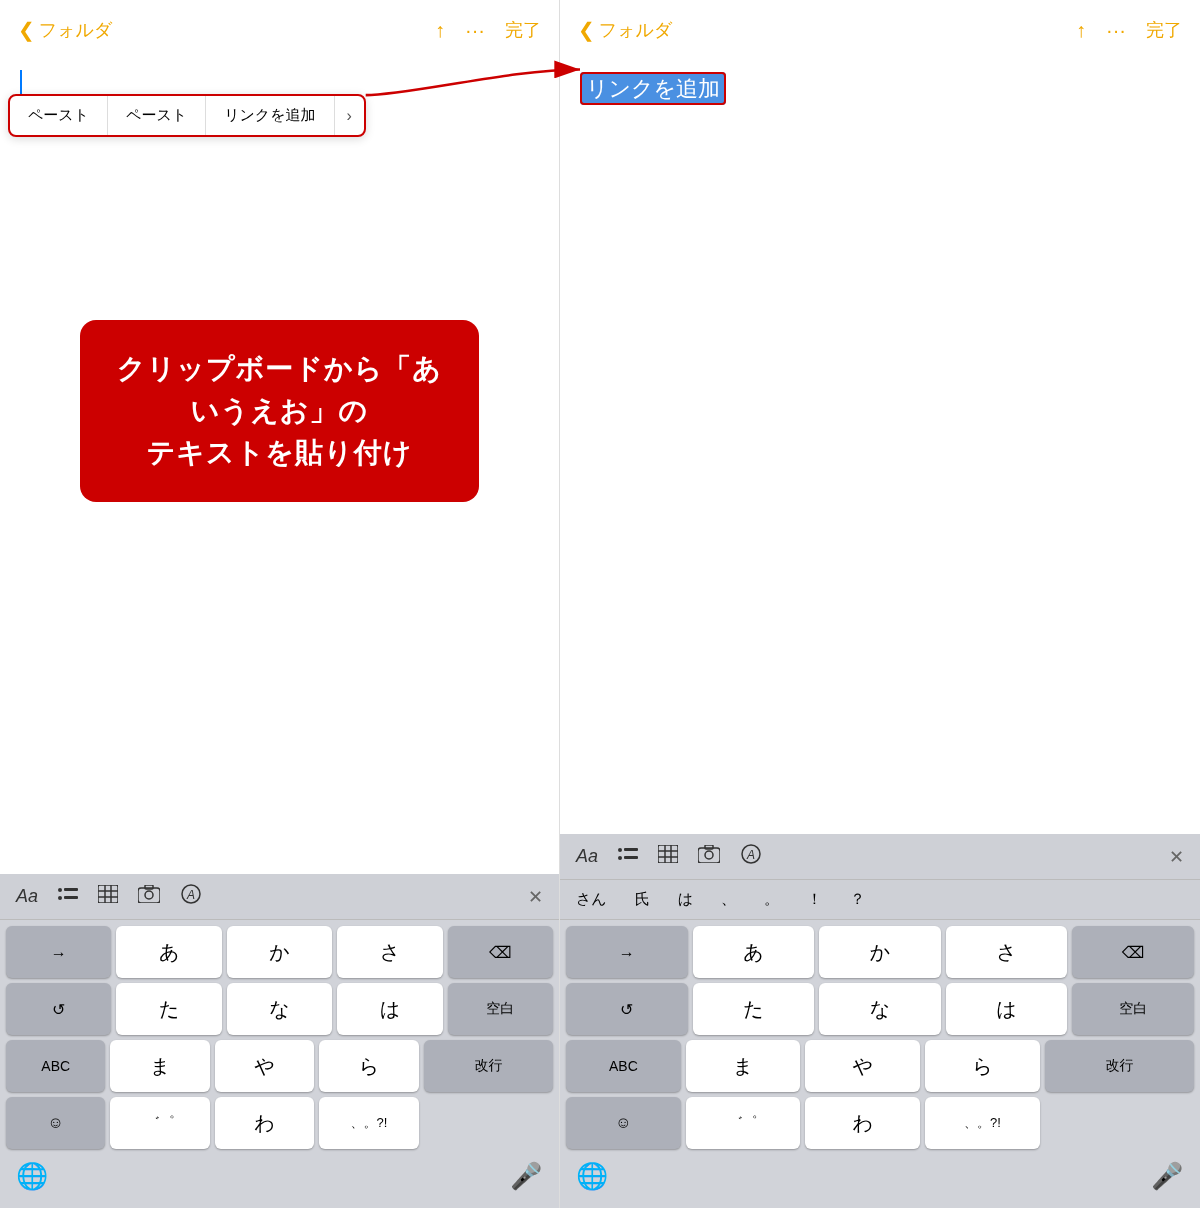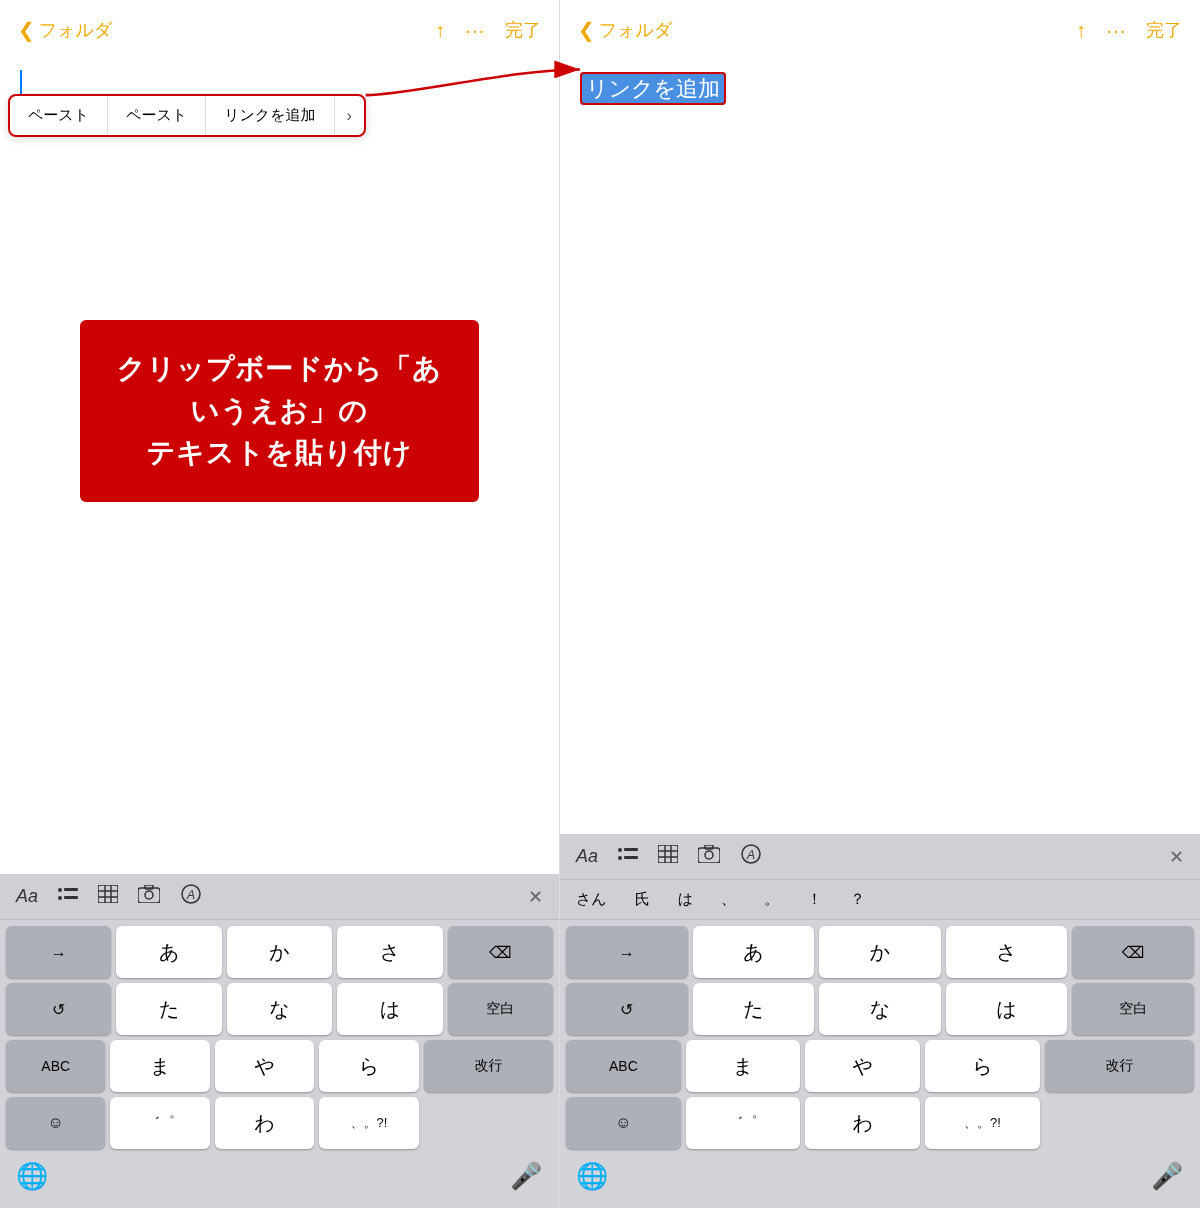--- a/index.html
+++ b/index.html
@@ -117,21 +117,21 @@
 
     
     .red-outline-menu {
       border: 2.5px solid #cc0000;
     }
 
     
     .explanation-box {
       background: #cc0000;
       margin: 100px 80px 0 80px;
-      border-radius: 6px;
+      border-radius: 16px;
       padding: 28px 24px;
       text-align: center;
     }
     .explanation-text {
       color: #fff;
       font-size: 28px;
       font-weight: 600;
       line-height: 1.5;
       letter-spacing: 1px;
     }

